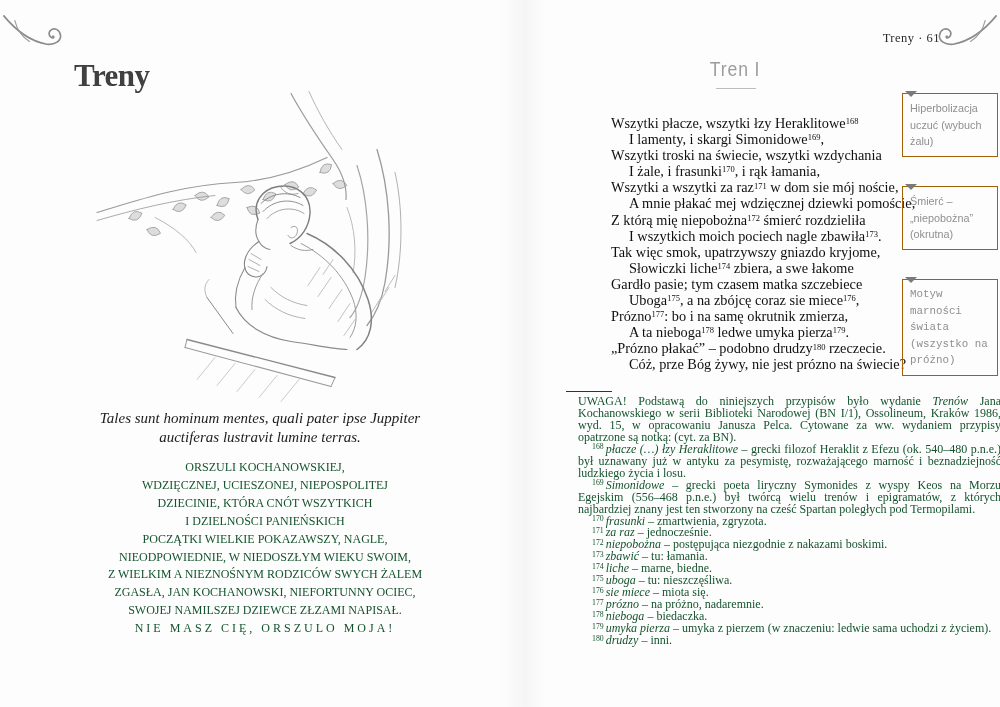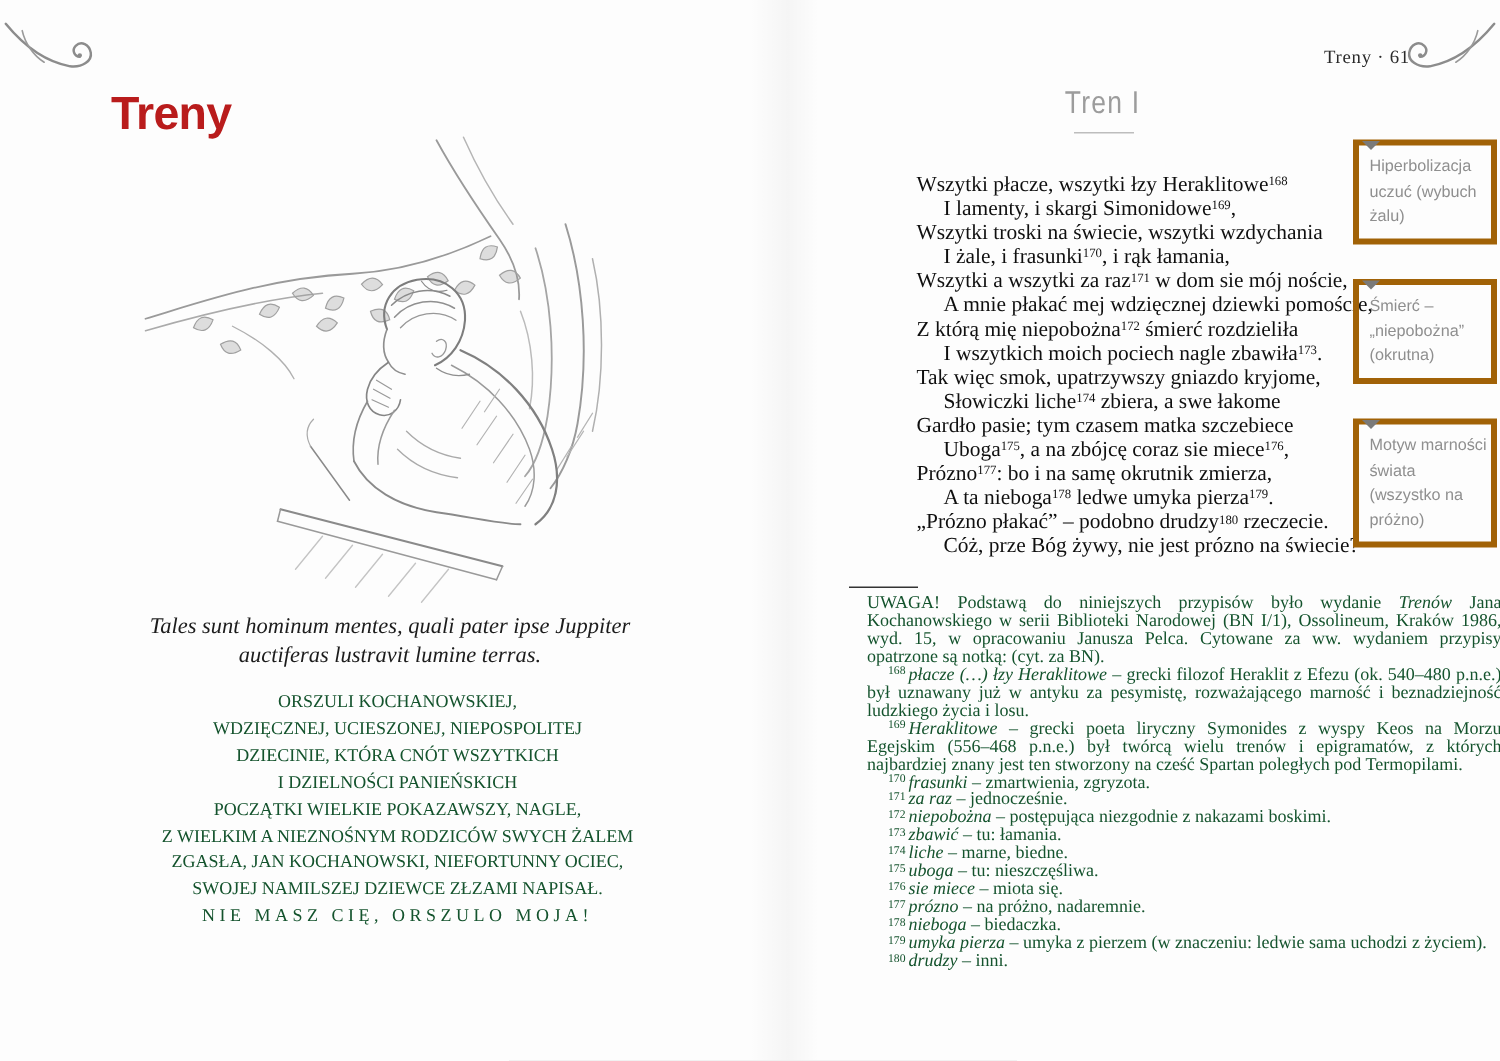--- a/index.html
+++ b/index.html
@@ -5,48 +5,48 @@
   html,body{margin:0;padding:0;background:#e8e8e8;}
   .screen{position:relative;width:1000px;height:707px;background:#fdfdfd;overflow:hidden;
           font-family:"Liberation Serif",serif;color:#111;}
   .gutter{position:absolute;left:500px;top:0;width:46px;height:707px;
           background:linear-gradient(90deg,rgba(0,0,0,0) 0%,rgba(0,0,0,0.03) 55%,rgba(0,0,0,0) 100%);}
   
   .orn{position:absolute;top:12px;width:64px;height:48px;}
   .orn-left{left:2px;}
   .orn-right{left:934px;}
   
-  .book-title{position:absolute;left:74px;top:58px;font-family:Liberation Sans, sans-serif;
-              font-weight:bold;font-size:31px;letter-spacing:-0.5px;color:#b91c1c;}
+  .book-title{position:absolute;left:74px;top:58px;font-family:Liberation Serif, serif;
+              font-weight:bold;font-size:31px;letter-spacing:-0.5px;color:#404040;}
   .illus{position:absolute;left:95px;top:86px;width:350px;height:318px;}
   .epigraph{position:absolute;left:55px;top:409px;width:410px;text-align:center;
             font-style:italic;font-size:15px;line-height:19px;color:#1c1c1c;}
   .dedication{position:absolute;left:40px;top:459px;width:450px;text-align:center;
               font-size:12px;line-height:17.9px;color:#14532d;}
   .ded-line:last-child{letter-spacing:3px;}
   
   .running-header{position:absolute;top:31px;right:60px;font-size:12.5px;letter-spacing:0.5px;color:#2a2a2a;}
   
   .poem-title-wrap{position:absolute;left:568px;top:57px;width:335px;text-align:center;}
   .poem-title{display:inline-block;font-family:"Liberation Sans",sans-serif;font-size:21px;
               color:#9c9c9c;letter-spacing:1px;transform:scaleX(0.84);transform-origin:center;}
   .title-rule{position:absolute;left:716px;top:88px;width:40px;border-top:1px solid #bdbdbd;}
   
   .poem{position:absolute;left:611px;top:99px;width:330px;font-size:14.3px;line-height:16.1px;color:#0f0f0f;margin-top:16px;}
   .poem-line{white-space:nowrap;}
   .poem-line.indent{padding-left:18px;}
   .poem-line sup{font-size:8.5px;line-height:0;vertical-align:baseline;position:relative;top:-0.45em;}
   
   .notes-layer{position:absolute;left:0;top:0;width:1000px;height:707px;pointer-events:none;}
-  .margin-note{position:absolute;left:902px;width:96px;border:4px solid #a16207;
+  .margin-note{position:absolute;left:902px;width:96px;border:1px solid #a16207;
                padding:6px 2px 6px 7px;box-sizing:border-box;
                font-family:"Liberation Sans",sans-serif;font-size:10.8px;line-height:16.5px;color:#8f8f8f;}
   .margin-note:nth-of-type(1){top:93px;}
   .margin-note:nth-of-type(2){top:186px;}
-  .margin-note:nth-of-type(3){top:279px;}
+  .margin-note:nth-of-type(3){top:279px;font-family:Liberation Mono, monospace;}
   .note-tab{position:absolute;top:-3px;left:2px;width:0;height:0;
             border-left:6px solid transparent;border-right:6px solid transparent;border-top:6px solid #7a7a7a;}
   
   .fn-rule{position:absolute;left:566px;top:391px;width:46px;border-top:1.2px solid #333;}
   .footnotes{position:absolute;left:578px;top:396px;width:423px;font-size:12px;line-height:11.95px;
              text-align:justify;color:#14532d;}
   .footnotes p{margin:0;}
   .fn{text-indent:14px;}
   .footnotes sup{font-size:7.8px;line-height:0;vertical-align:baseline;position:relative;top:-0.45em;margin-right:2px;}
   .fn i, .fn-uwaga i{font-style:italic;}
@@ -144,20 +144,21 @@
     <div>auctiferas lustravit lumine terras.</div>
   </div>
 
   <div class="dedication">
 
   <div class="ded-line">ORSZULI KOCHANOWSKIEJ,</div>
       <div class="ded-line">WDZIĘCZNEJ, UCIESZONEJ, NIEPOSPOLITEJ</div>
       <div class="ded-line">DZIECINIE, KTÓRA CNÓT WSZYTKICH</div>
       <div class="ded-line">I DZIELNOŚCI PANIEŃSKICH</div>
       <div class="ded-line">POCZĄTKI WIELKIE POKAZAWSZY, NAGLE,</div>
+      <div class="ded-line">NIEODPOWIEDNIE, W NIEDOSZŁYM WIEKU SWOIM,</div>
       <div class="ded-line">Z WIELKIM A NIEZNOŚNYM RODZICÓW SWYCH ŻALEM</div>
       <div class="ded-line">ZGASŁA, JAN KOCHANOWSKI, NIEFORTUNNY OCIEC,</div>
       <div class="ded-line">SWOJEJ NAMILSZEJ DZIEWCE ZŁZAMI NAPISAŁ.</div>
       <div class="ded-line">NIE MASZ CIĘ, ORSZULO MOJA!</div>
     </div>
 
   <div class="running-header">Treny · 61</div>
 
   <div class="poem-title-wrap">
     <span class="poem-title">Tren I</span>
@@ -202,21 +203,21 @@
       </div>
     </div>
 
   <div class="fn-rule"></div>
   <div class="footnotes">
     <p class="fn-uwaga"><span>UWAGA! Podstawą do niniejszych przypisów było wydanie </span><i>Trenów</i><span> Jana Kochanowskiego w serii Biblioteki Narodowej (BN I/1), Ossolineum, Kraków 1986, wyd. 15, w opracowaniu Janusza Pelca. Cytowane za ww. wydaniem przypisy opatrzone są notką: (cyt. za BN).</span></p>
     <div>
 
         <p class="fn"><sup>168</sup><i>płacze (…) łzy Heraklitowe</i> <span>– grecki filozof Heraklit z Efezu (ok. 540–480 p.n.e.) był uznawany już w antyku za pesymistę, rozważającego marność i beznadziejność ludzkiego życia i losu.</span></p>
 
-        <p class="fn"><sup>169</sup><i>Heraklitowe</i> <span>– grecki poeta liryczny Symonides z wyspy Keos na Morzu Egejskim (556–468 p.n.e.) był twórcą wielu trenów i epigramatów, z których najbardziej znany jest ten stworzony na cześć Spartan poległych pod Termopilami.</span></p>
+        <p class="fn"><sup>169</sup><i>Simonidowe</i> <span>– grecki poeta liryczny Symonides z wyspy Keos na Morzu Egejskim (556–468 p.n.e.) był twórcą wielu trenów i epigramatów, z których najbardziej znany jest ten stworzony na cześć Spartan poległych pod Termopilami.</span></p>
 
         <p class="fn"><sup>170</sup><i>frasunki</i> <span>– zmartwienia, zgryzota.</span></p>
 
         <p class="fn"><sup>171</sup><i>za raz</i> <span>– jednocześnie.</span></p>
 
         <p class="fn"><sup>172</sup><i>niepobożna</i> <span>– postępująca niezgodnie z nakazami boskimi.</span></p>
 
         <p class="fn"><sup>173</sup><i>zbawić</i> <span>– tu: łamania.</span></p>
 
         <p class="fn"><sup>174</sup><i>liche</i> <span>– marne, biedne.</span></p>

